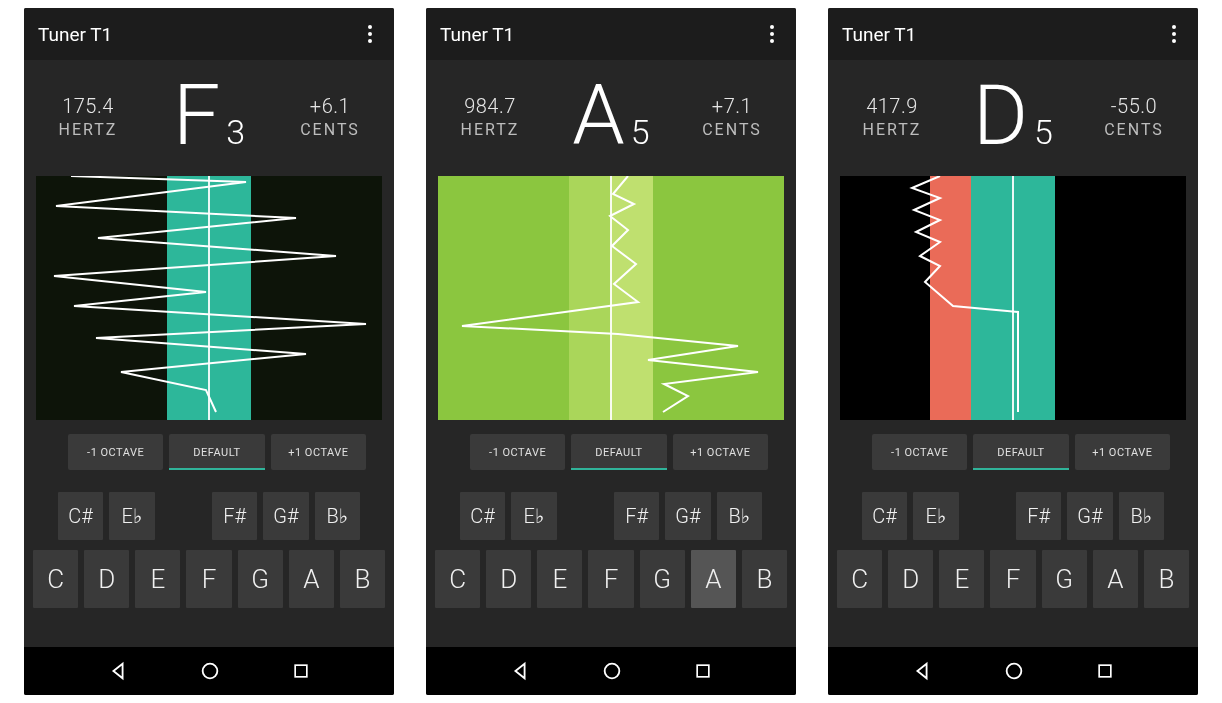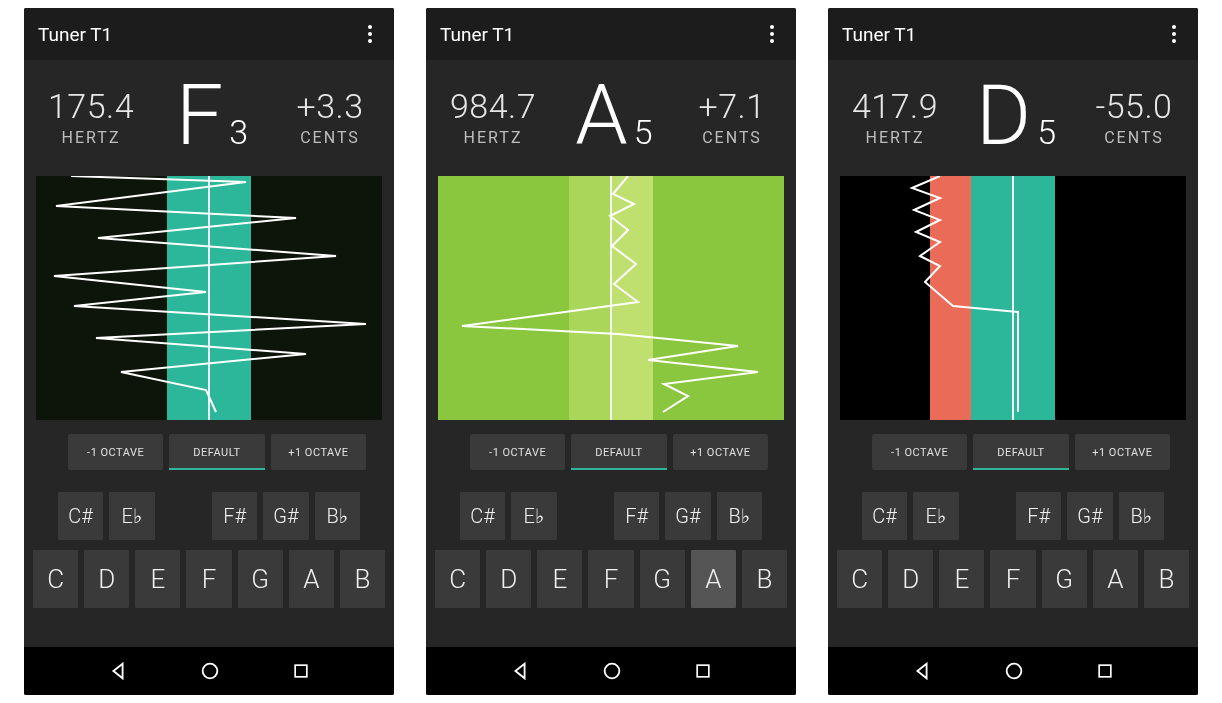--- a/index.html
+++ b/index.html
@@ -42,21 +42,21 @@
     margin: 3px auto;
   }
   .readout {
     display: flex;
     justify-content: space-between;
     align-items: center;
     padding: 14px 24px 18px 24px;
     gap: 10px;
   }
   .rcol { text-align: center; color: #e6e6e6; min-width: 80px; }
-  .rval { font-size: 34px; font-weight: 300; letter-spacing: 0.5px; }
+  .rval { font-size: 20px; font-weight: 300; letter-spacing: 0.5px; }
   .rlab { font-size: 16px; letter-spacing: 2px; color: #bdbdbd; margin-top: 2px; }
   .note { color: #fff; display: flex; align-items: baseline; justify-content: center; flex: 1; }
   .noteL { font-size: 84px; font-weight: 300; line-height: 1; }
   .noteO { font-size: 34px; font-weight: 300; margin-left: 6px; }
   .graph {
     position: relative;
     height: 244px;
     margin: 0 12px;
     overflow: hidden;
   }
@@ -138,21 +138,21 @@
     <div class="readout">
       <div class="rcol">
        <div class="rval">175.4</div>
        <div class="rlab">HERTZ</div>
      </div>
      <div class="note">
        <span class="noteL">F</span>
        <span class="noteO">3</span>
      </div>
      <div class="rcol">
-       <div class="rval">+3.3</div>
+       <div class="rval">+6.1</div>
        <div class="rlab">CENTS</div>
      </div>
     </div>
     <div class="graph">
       <div class="bg" style="background: rgb(13, 20, 9);"></div>
       <div class="band" style="left: 38%; width: 12%; background: rgb(45, 183, 154);"></div>
       <div class="band" style="left: 50%; width: 12%; background: rgb(45, 183, 154);"></div>
       <div class="mid"></div>
       <svg viewBox="0 0 346 244" preserveAspectRatio="none">
         <path d="M35 0 L210 6 L20 30 L260 42 L62 62 L300 80 L18 100 L170 116 L38 130 L330 148 L60 162 L270 178 L85 196 L170 214 L180 236" stroke="#ffffff" stroke-width="2" fill="none"></path>

